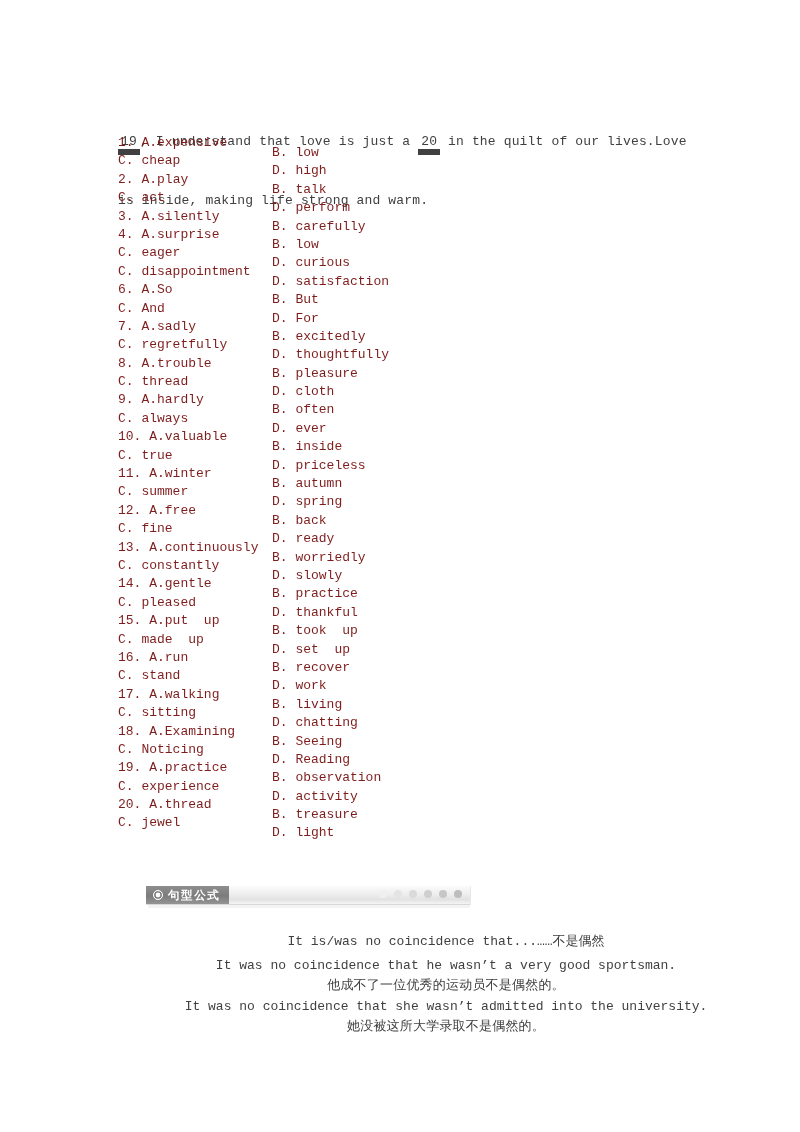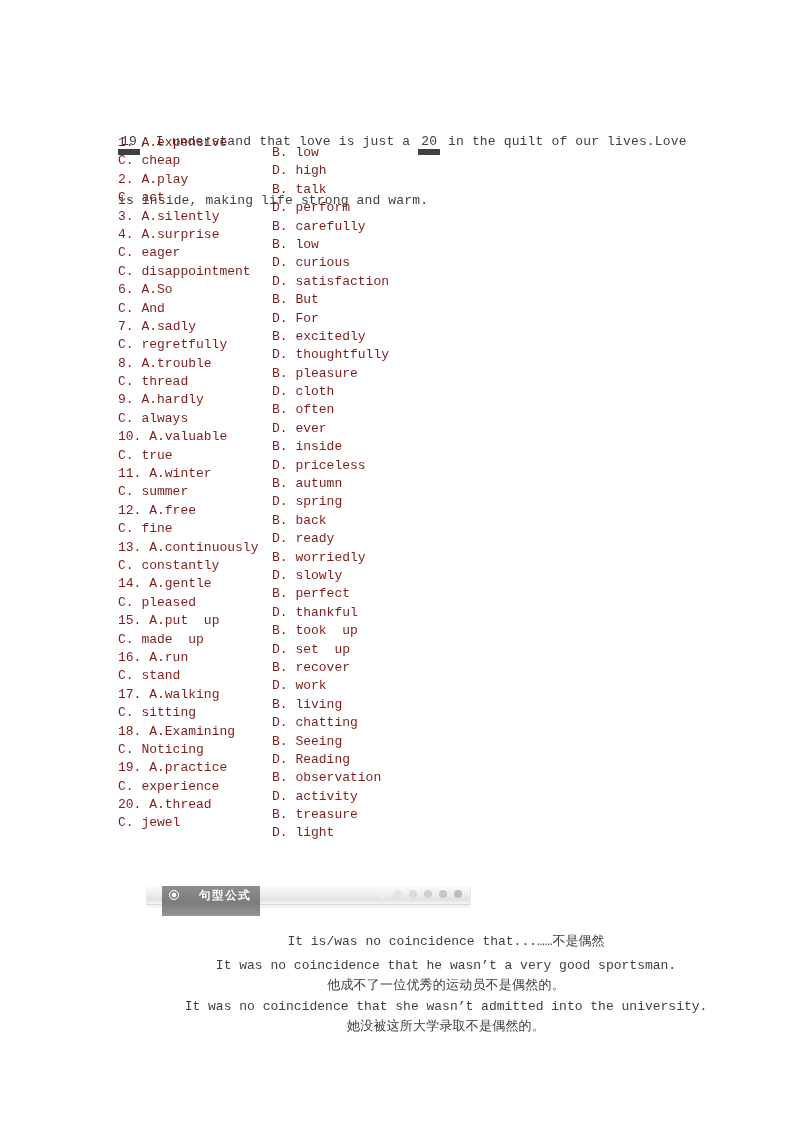--- a/index.html
+++ b/index.html
@@ -93,34 +93,34 @@
   }
   .headbar .shadowbar {
     position: absolute;
     left: 2px; top: 19px;
     width: 322px;
     height: 3px;
     background: #f3f3f3;
   }
   .headbar .tab {
     position: absolute;
-    left: 16px; top: 0;
+    left: 0; top: 0;
     height: 18px;
-    padding: 0 9px 12px 7px;
+    padding: 0 9px 0 7px;
     background: linear-gradient(to bottom, #8e8e8e 0%, #7c7c7c 55%, #949494 100%);
     color: #ffffff;
     font-family: "DejaVu Sans", "Liberation Sans", sans-serif;
     font-size: 11.5px;
     font-weight: bold;
     line-height: 18px;
     letter-spacing: 1.6px;
     white-space: nowrap;
     display: flex;
     align-items: center;
-    gap: 20px;
+    gap: 5px;
   }
   .headbar .tab .ring {
     width: 8px; height: 8px;
     border-radius: 50%;
     border: 1.6px solid #ffffff;
     background: #ffffff;
     box-shadow: inset 0 0 0 1.6px #7c7c7c;
     flex: 0 0 auto;
   }
   .headbar .dots {
@@ -184,21 +184,21 @@
       <div class="opt-row"><span style="white-space: pre;">9.</span><span> </span><span class="col-a">A.hardly</span><span class="col-b">B. often</span></div>
       <div class="opt-row"><span class="col-a">C. always</span><span class="col-b">D. ever</span></div>
       <div class="opt-row"><span style="white-space: pre;">10.</span><span> </span><span class="col-a">A.valuable</span><span class="col-b">B. inside</span></div>
       <div class="opt-row"><span class="col-a">C. true</span><span class="col-b">D. priceless</span></div>
       <div class="opt-row"><span style="white-space: pre;">11.</span><span> </span><span class="col-a">A.winter</span><span class="col-b">B. autumn</span></div>
       <div class="opt-row"><span class="col-a">C. summer</span><span class="col-b">D. spring</span></div>
       <div class="opt-row"><span style="white-space: pre;">12.</span><span> </span><span class="col-a">A.free</span><span class="col-b">B. back</span></div>
       <div class="opt-row"><span class="col-a">C. fine</span><span class="col-b">D. ready</span></div>
       <div class="opt-row"><span style="white-space: pre;">13.</span><span> </span><span class="col-a">A.continuously</span><span class="col-b">B. worriedly</span></div>
       <div class="opt-row"><span class="col-a">C. constantly</span><span class="col-b">D. slowly</span></div>
-      <div class="opt-row"><span style="white-space: pre;">14.</span><span> </span><span class="col-a">A.gentle</span><span class="col-b">B. perfect</span></div>
+      <div class="opt-row"><span style="white-space: pre;">14.</span><span> </span><span class="col-a">A.gentle</span><span class="col-b">B. practice</span></div>
       <div class="opt-row"><span class="col-a">C. pleased</span><span class="col-b">D. thankful</span></div>
       <div class="opt-row"><span style="white-space: pre;">15.</span><span> </span><span class="col-a">A.put  up</span><span class="col-b">B. took  up</span></div>
       <div class="opt-row"><span class="col-a">C. made  up</span><span class="col-b">D. set  up</span></div>
       <div class="opt-row"><span style="white-space: pre;">16.</span><span> </span><span class="col-a">A.run</span><span class="col-b">B. recover</span></div>
       <div class="opt-row"><span class="col-a">C. stand</span><span class="col-b">D. work</span></div>
       <div class="opt-row"><span style="white-space: pre;">17.</span><span> </span><span class="col-a">A.walking</span><span class="col-b">B. living</span></div>
       <div class="opt-row"><span class="col-a">C. sitting</span><span class="col-b">D. chatting</span></div>
       <div class="opt-row"><span style="white-space: pre;">18.</span><span> </span><span class="col-a">A.Examining</span><span class="col-b">B. Seeing</span></div>
       <div class="opt-row"><span class="col-a">C. Noticing</span><span class="col-b">D. Reading</span></div>
       <div class="opt-row"><span style="white-space: pre;">19.</span><span> </span><span class="col-a">A.practice</span><span class="col-b">B. observation</span></div>

